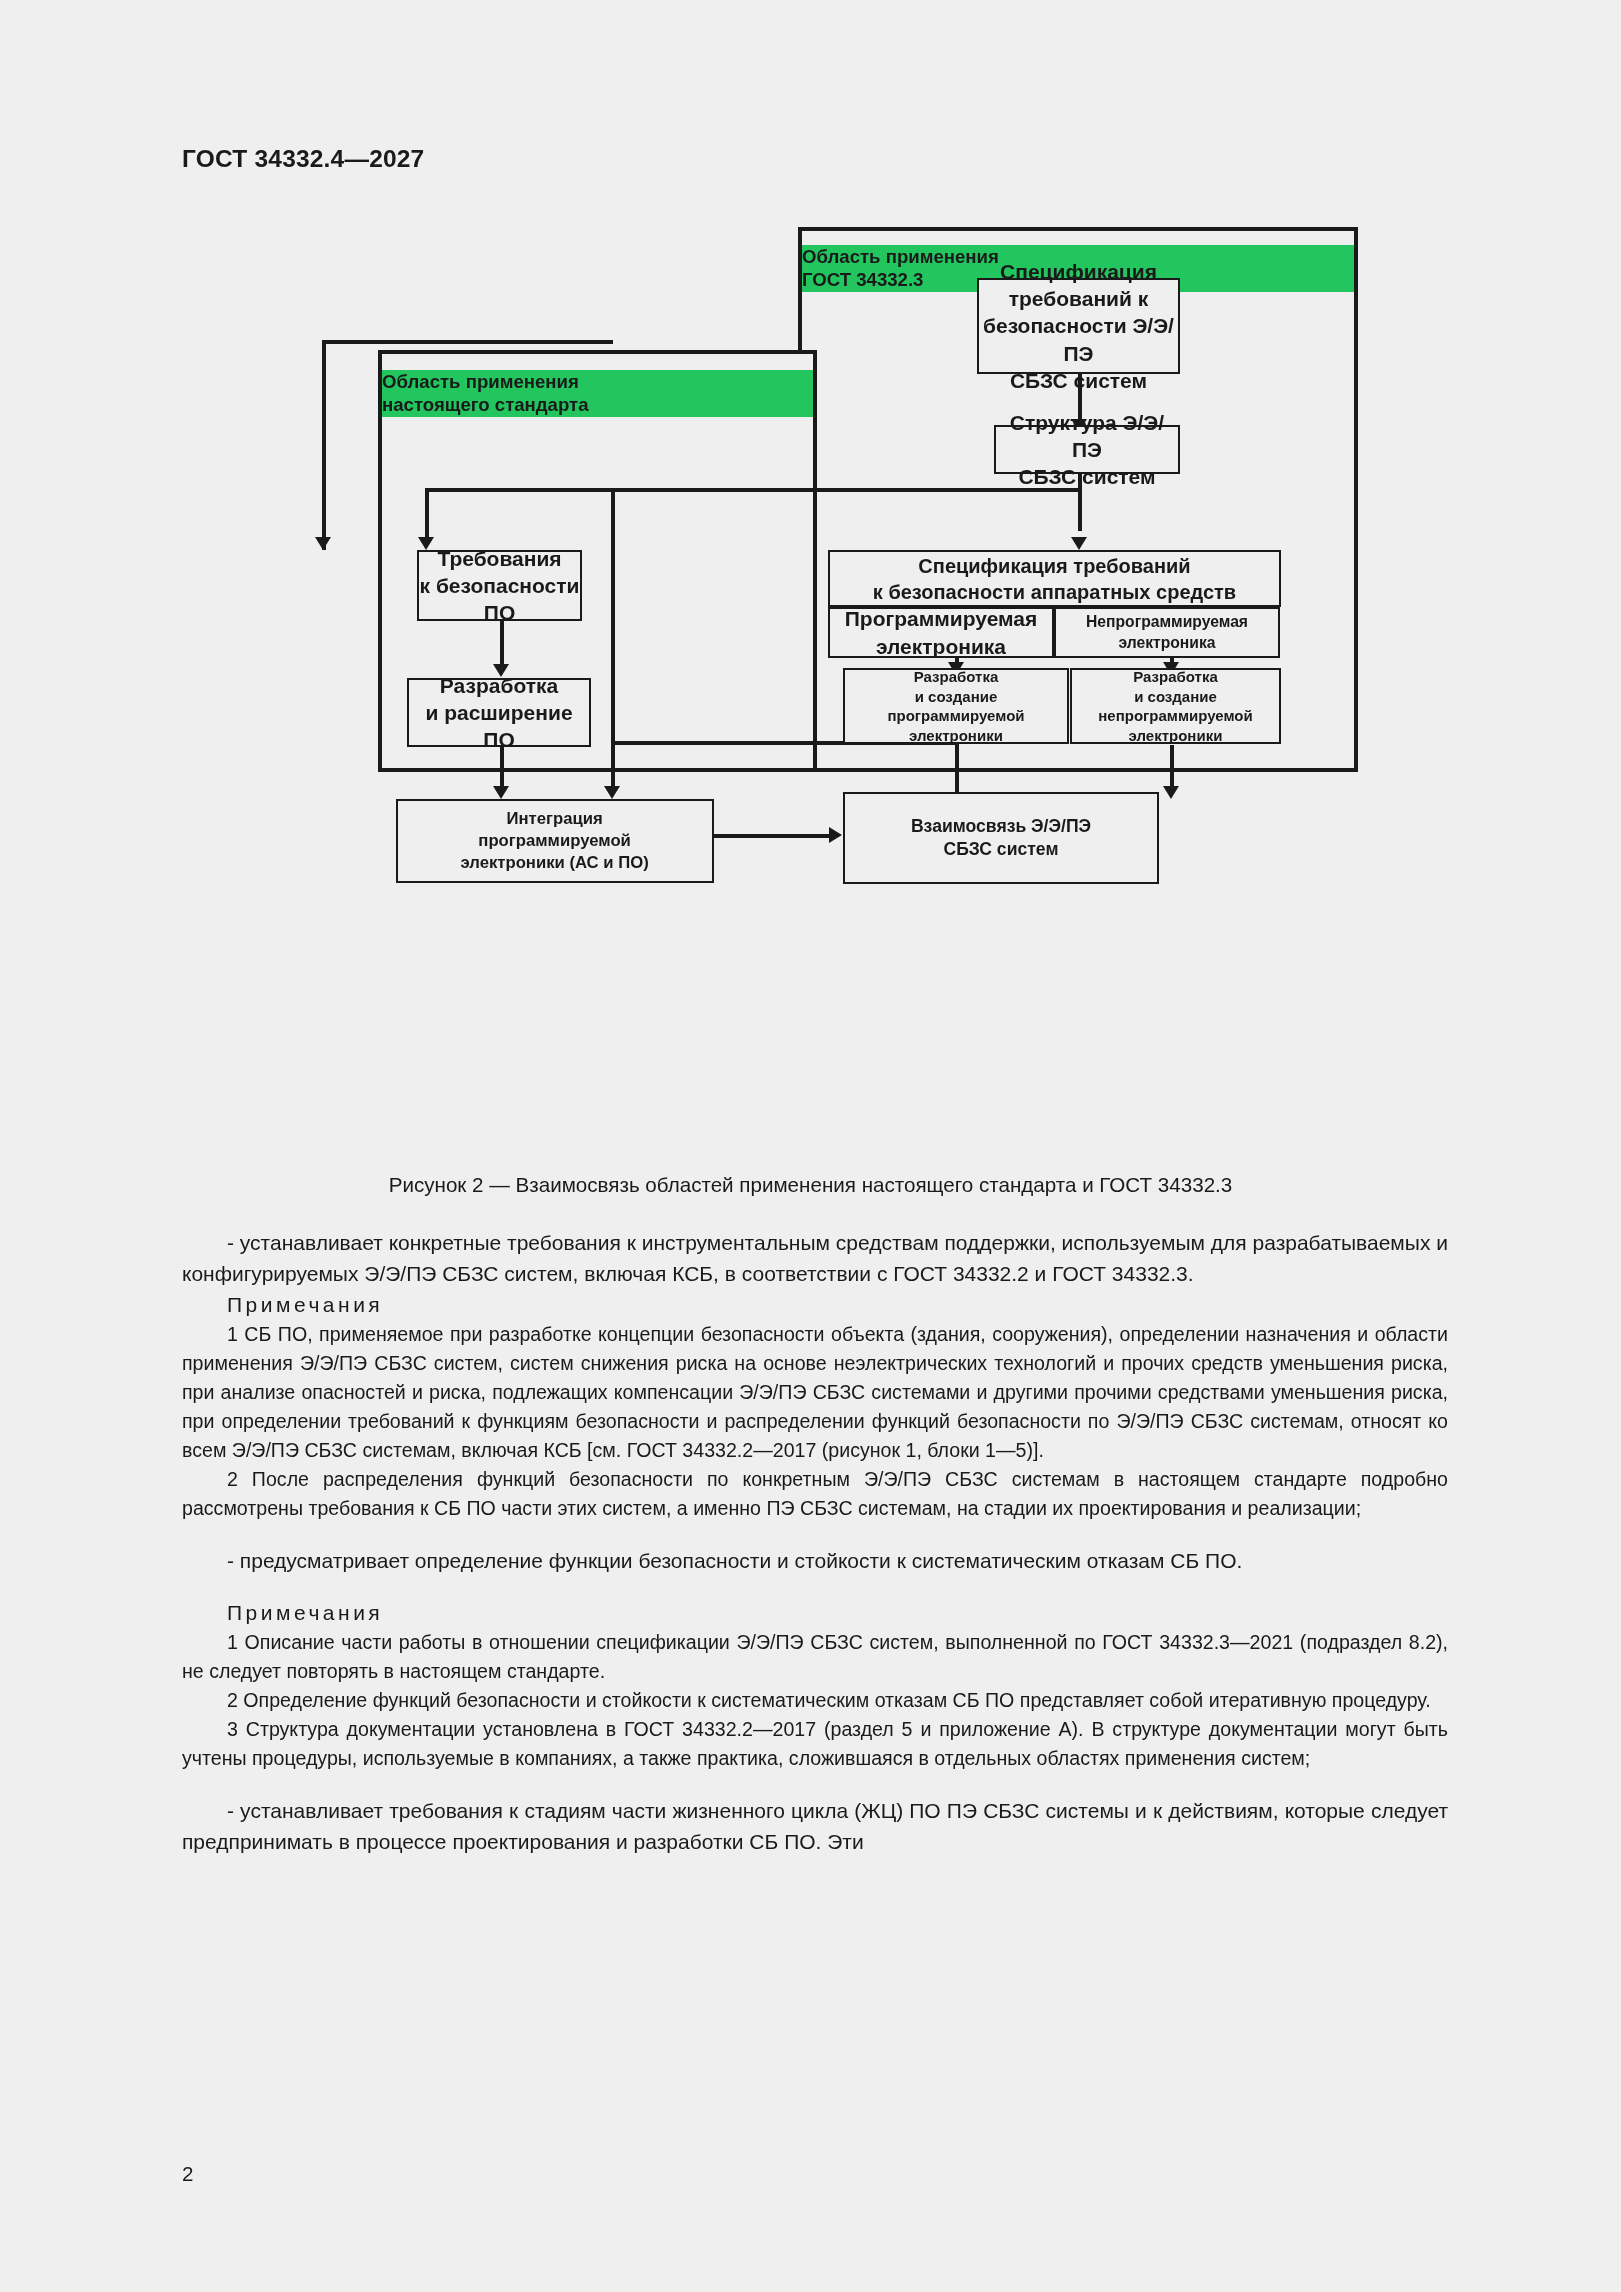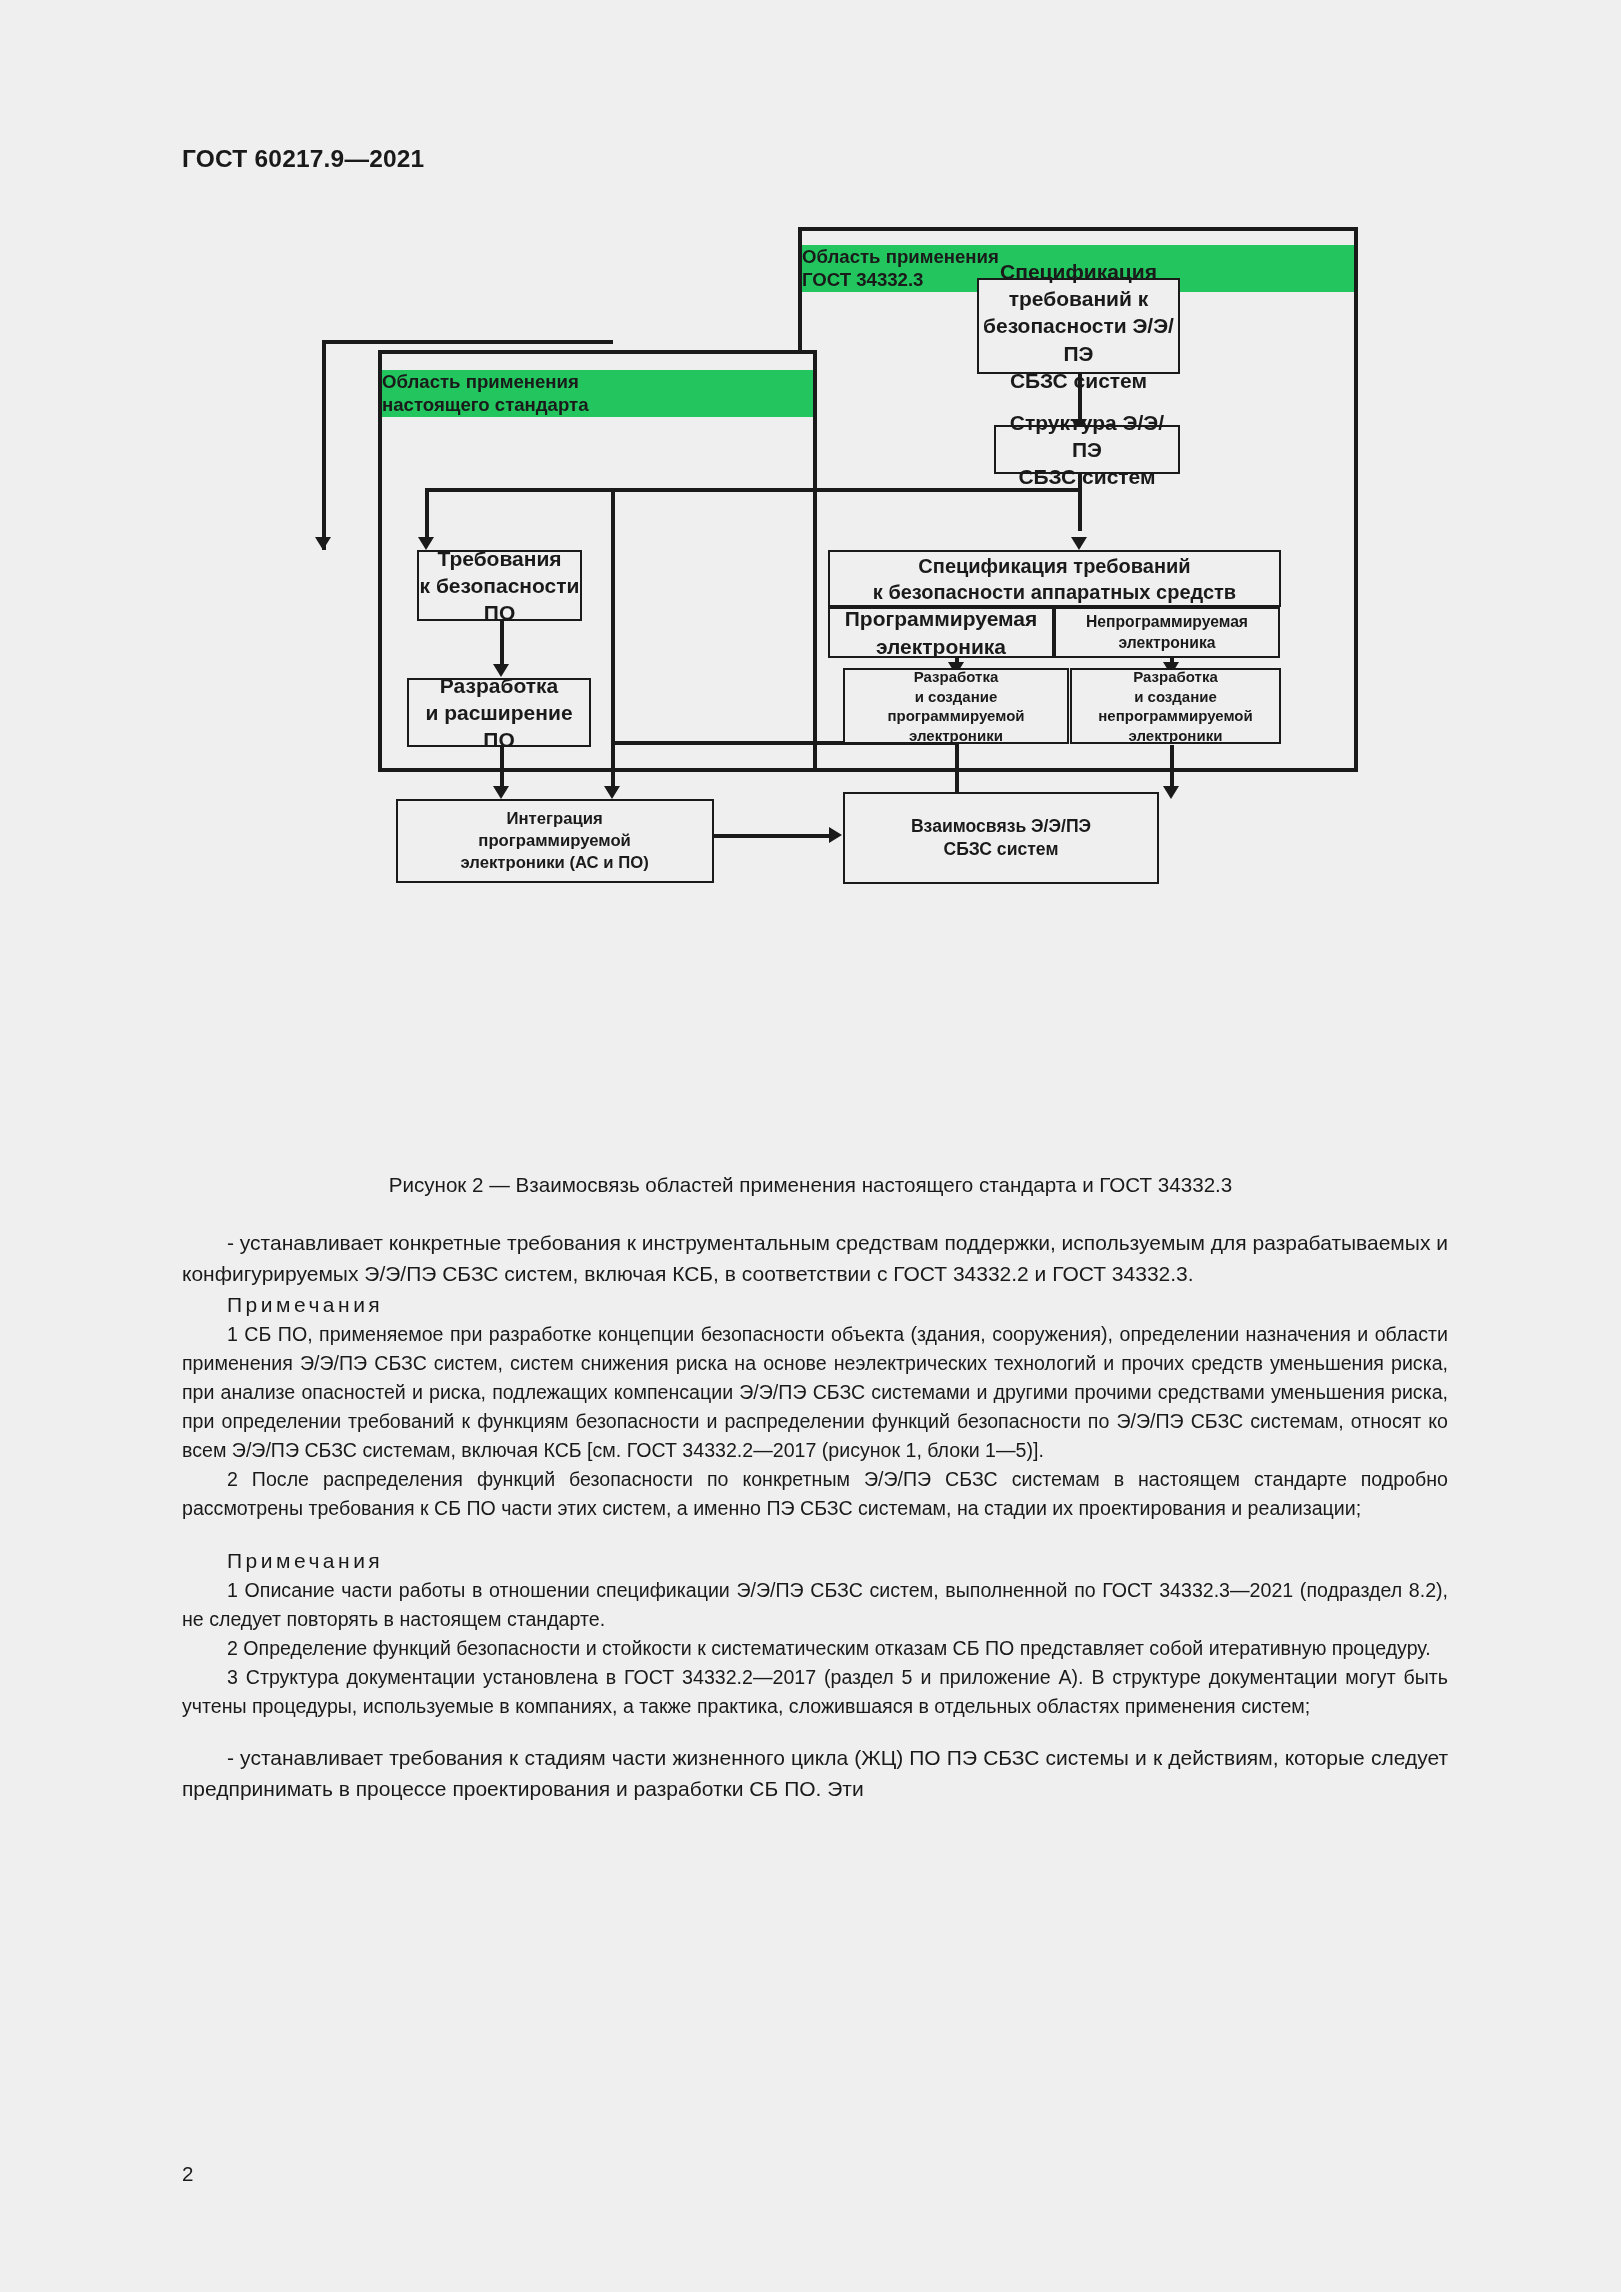--- a/index.html
+++ b/index.html
@@ -161,21 +161,21 @@
     left: 182px;
     top: 2162px;
     font-size: 20.6px;
   }
 </style>
 </head>
 <body>
 
 <div class="page">
 
-  <div class="doc-header">ГОСТ 60217.9—2021</div>
+  <div class="doc-header">ГОСТ 34332.4—2027</div>
 
   <div class="figure">
 
     <div class="line" style="left:700px; top:147px; width:3.9px; height:51px;"></div>
     <div class="arrow-down" style="left:693px; top:192px;"></div>
 
     <div class="line" style="left:-56px; top:113px; width:291px; height:3.9px;"></div>
     <div class="line" style="left:-56px; top:113px; width:3.9px; height:210px;"></div>
     <div class="line" style="left:-56px; top:319px; width:3.9px; height:0px;"></div>
     <div class="arrow-down" style="left:-63px; top:310px;"></div>
@@ -268,20 +268,21 @@
   <div class="caption">Рисунок 2 — Взаимосвязь областей применения настоящего стандарта и ГОСТ 34332.3</div>
 
   <div class="body">
 
     <p class="indent">- устанавливает конкретные требования к инструментальным средствам поддержки, используемым для разрабатываемых и конфигурируемых Э/Э/ПЭ СБЗС систем, включая КСБ, в соответствии с ГОСТ 34332.2 и ГОСТ 34332.3.</p>
 
     <p class="note-head">Примечания</p>
     <p class="note">1  СБ ПО, применяемое при разработке концепции безопасности объекта (здания, сооружения), определении назначения и области применения Э/Э/ПЭ СБЗС систем, систем снижения риска на основе неэлектрических технологий и прочих средств уменьшения риска, при анализе опасностей и риска, подлежащих компенсации Э/Э/ПЭ СБЗС системами и другими прочими средствами уменьшения риска, при определении требований к функциям безопасности и распределении функций безопасности по Э/Э/ПЭ СБЗС системам, относят ко всем Э/Э/ПЭ СБЗС системам, включая КСБ [см. ГОСТ 34332.2—2017 (рисунок 1, блоки 1—5)].</p>
     <p class="note">2  После распределения функций безопасности по конкретным Э/Э/ПЭ СБЗС системам в настоящем стандарте подробно рассмотрены требования к СБ ПО части этих систем, а именно ПЭ СБЗС системам, на стадии их проектирования и реализации;</p>
 
+    <p class="indent gap">- предусматривает определение функции безопасности и стойкости к систематическим отказам СБ ПО.</p>
 
     <p class="note-head gap">Примечания</p>
     <p class="note">1  Описание части работы в отношении спецификации Э/Э/ПЭ СБЗС систем, выполненной по ГОСТ 34332.3—2021 (подраздел 8.2), не следует повторять в настоящем стандарте.</p>
     <p class="note">2  Определение функций безопасности и стойкости к систематическим отказам СБ ПО представляет собой итеративную процедуру.</p>
     <p class="note">3  Структура документации установлена в ГОСТ 34332.2—2017 (раздел 5 и приложение А). В структуре документации могут быть учтены процедуры, используемые в компаниях, а также практика, сложившаяся в отдельных областях применения систем;</p>
 
     <p class="indent gap">- устанавливает требования к стадиям части жизненного цикла (ЖЦ) ПО ПЭ СБЗС системы и к действиям, которые следует предпринимать в процессе проектирования и разработки СБ ПО. Эти</p>
   </div>
 
   <div class="page-number">2</div>

